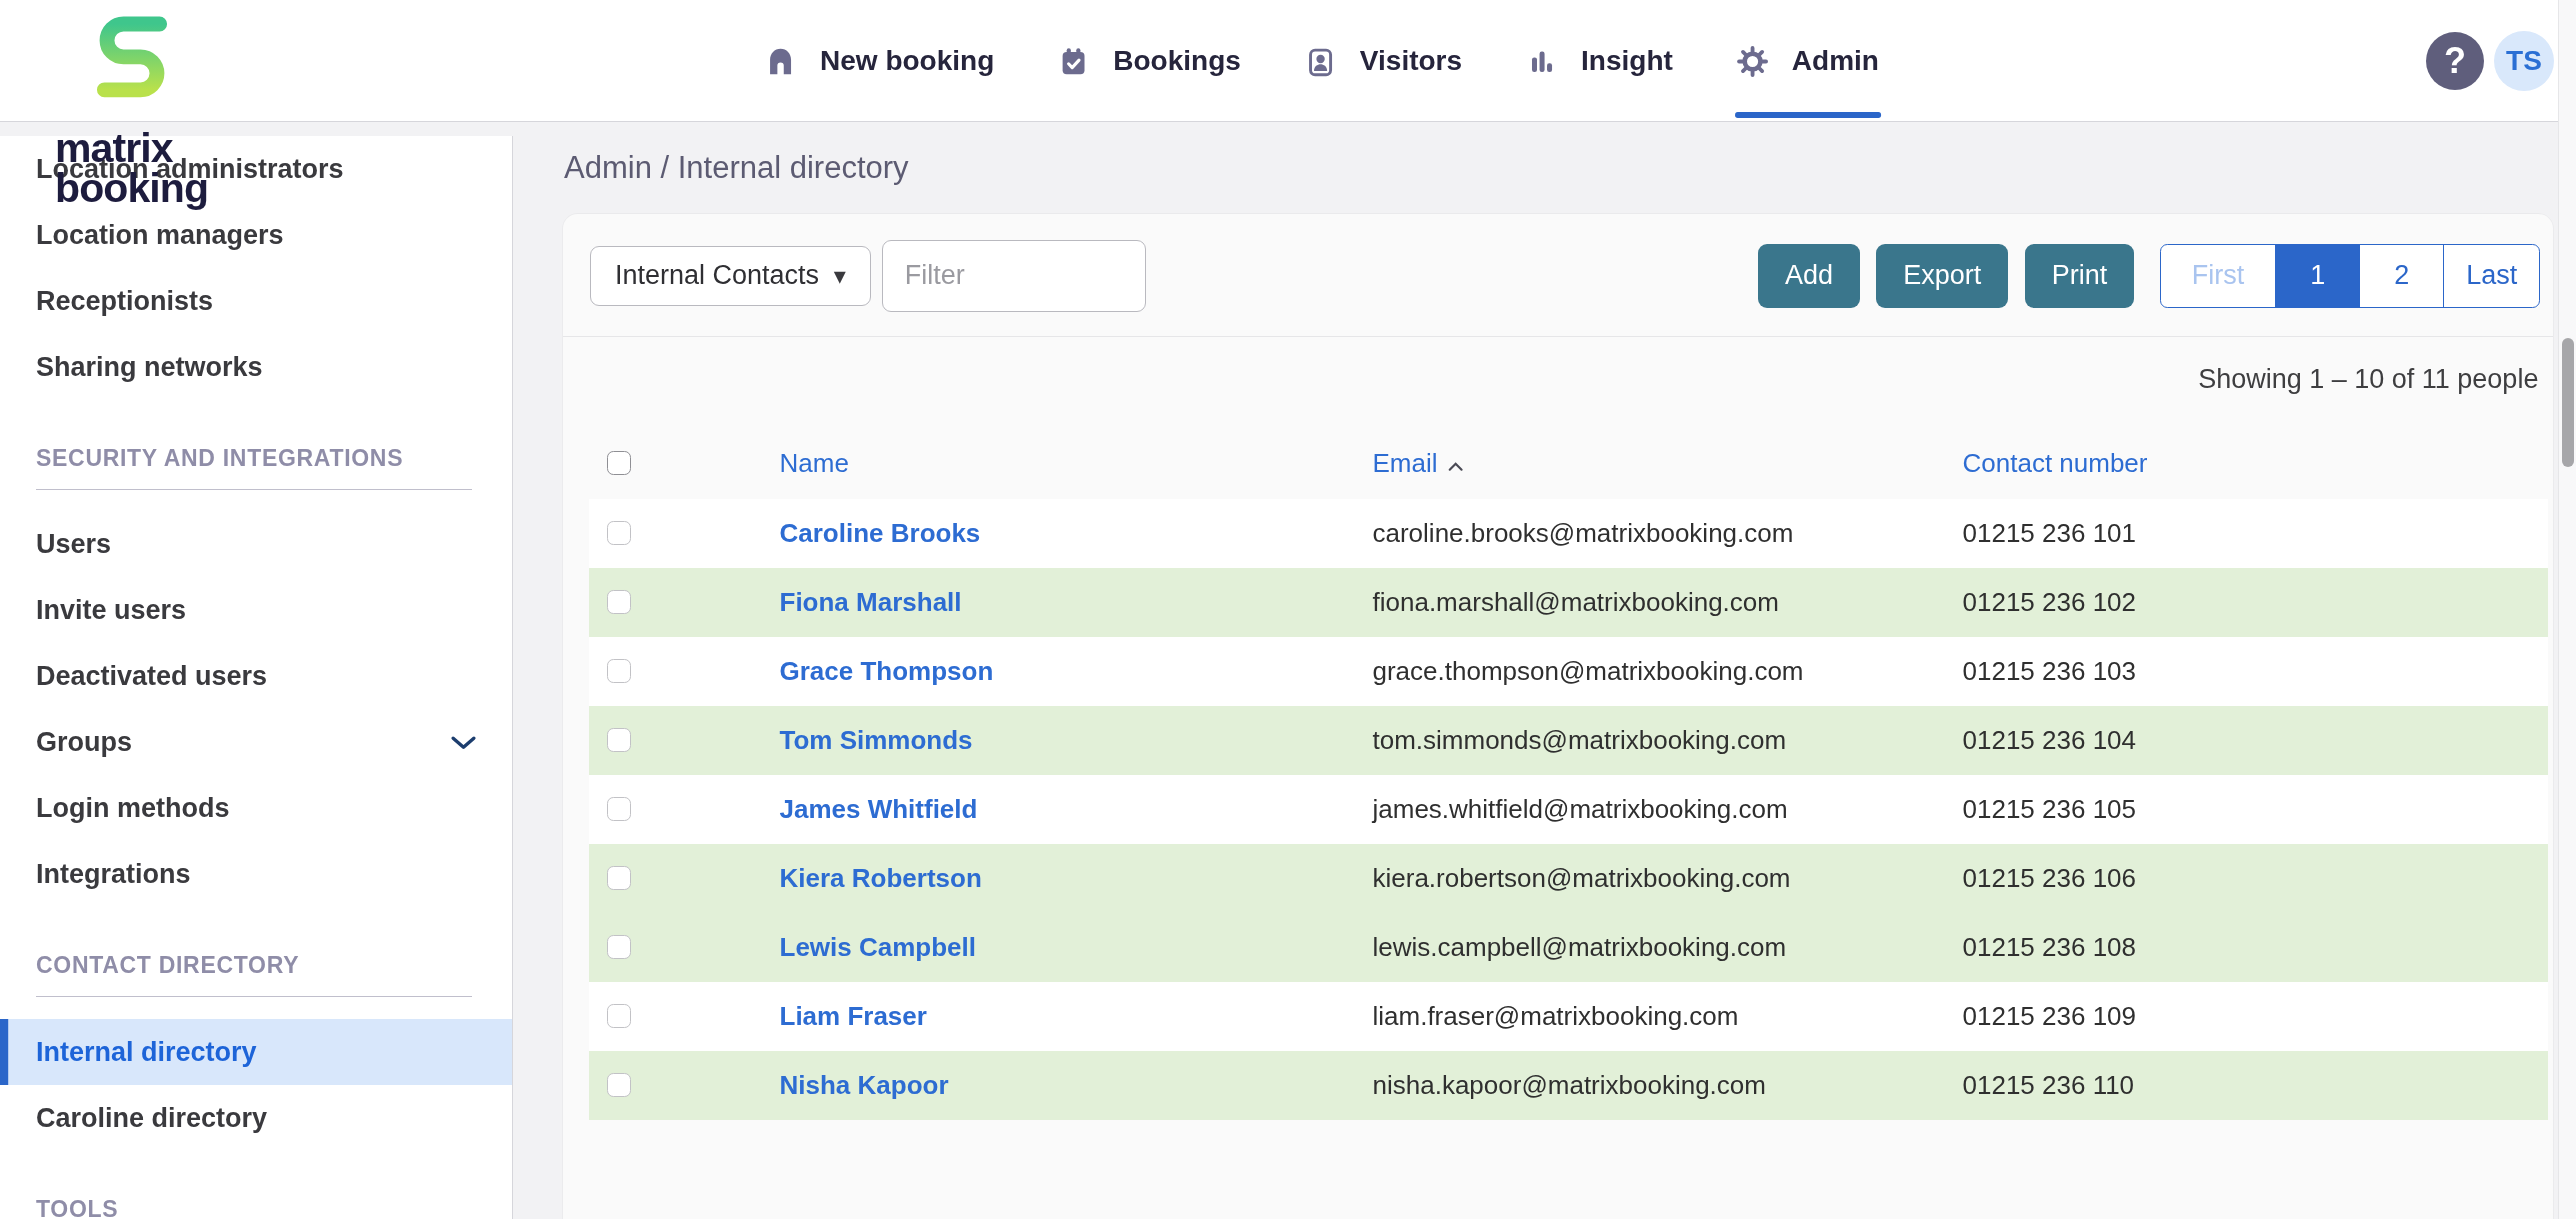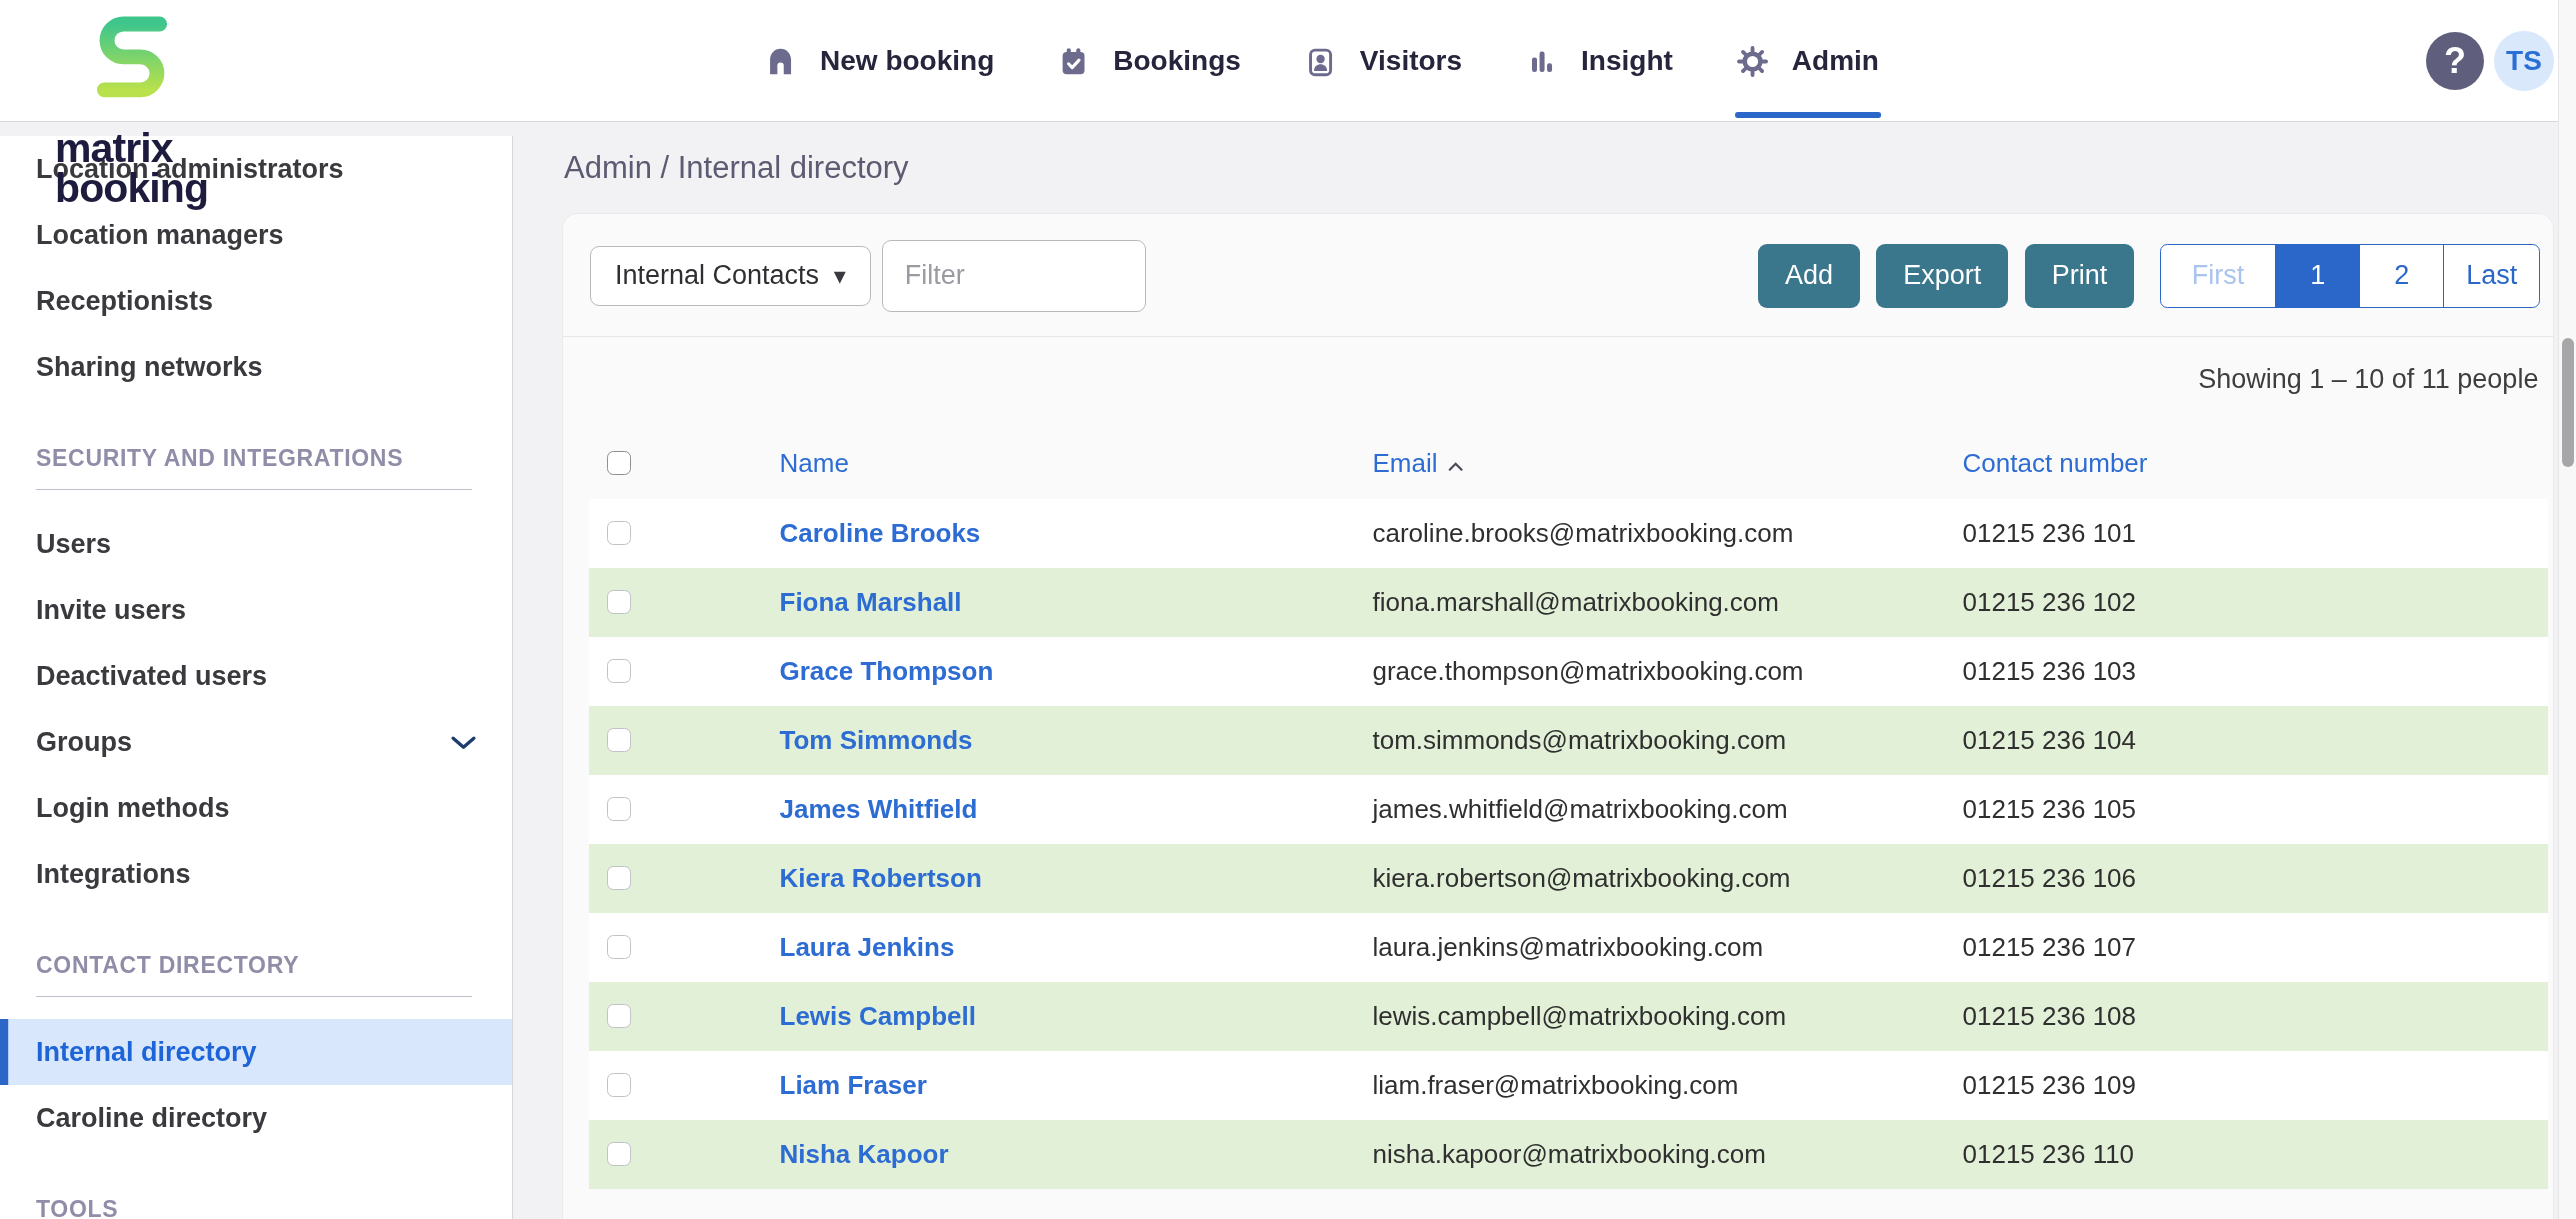--- a/index.html
+++ b/index.html
@@ -312,28 +312,20 @@
           <div class="cell cell-phone">01215 236 105</div>
         </div>
         <div class="t-row green">
           <div>
             <div class="checkbox"></div>
           </div>
           <div class="cell"><span class="name-link">Kiera Robertson</span></div>
           <div class="cell cell-email">kiera.robertson@matrixbooking.com</div>
           <div class="cell cell-phone">01215 236 106</div>
         </div>
-        <div class="t-row">
-          <div>
-            <div class="checkbox"></div>
-          </div>
-          <div class="cell"><span class="name-link">Laura Jenkins</span></div>
-          <div class="cell cell-email">laura.jenkins@matrixbooking.com</div>
-          <div class="cell cell-phone">01215 236 107</div>
-        </div>
         <div class="t-row green">
           <div>
             <div class="checkbox"></div>
           </div>
           <div class="cell"><span class="name-link">Lewis Campbell</span></div>
           <div class="cell cell-email">lewis.campbell@matrixbooking.com</div>
           <div class="cell cell-phone">01215 236 108</div>
         </div>
         <div class="t-row">
           <div>

